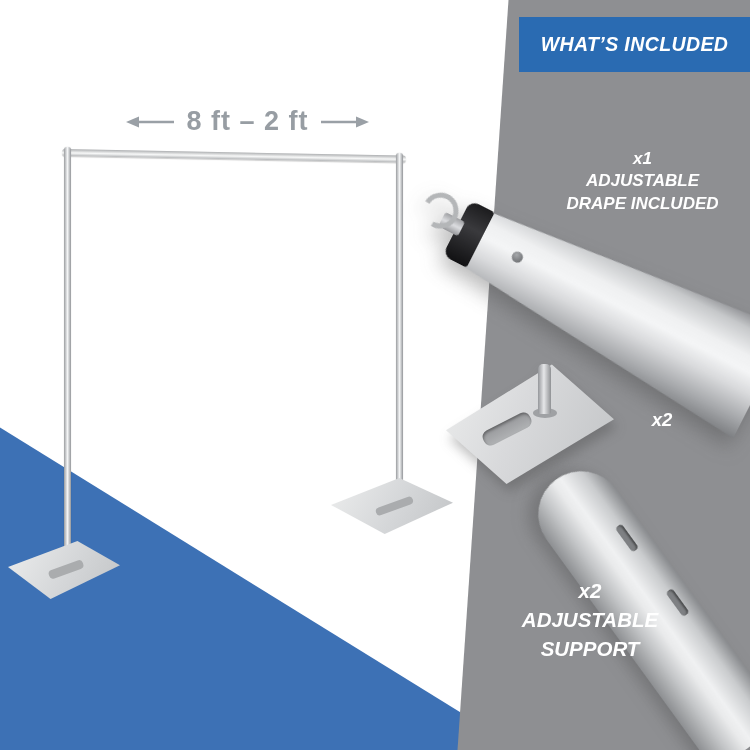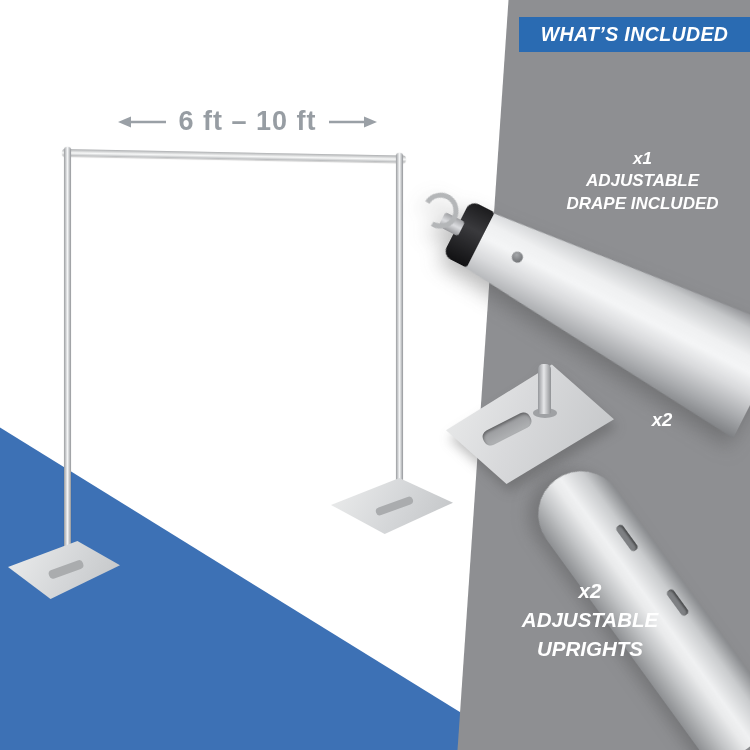--- a/index.html
+++ b/index.html
@@ -13,21 +13,21 @@
     position:absolute; inset:0; z-index:1; background:#3d71b5;
     clip-path:polygon(0 57%, 69.5% 100%, 0 100%);
   }
   .panel {
     position:absolute; inset:0; z-index:1; background:#8e8f92;
     clip-path:polygon(67.8% 0, 100% 0, 100% 100%, 61% 100%);
   }
 
   
   .header {
-    position:absolute; left:519px; top:17px; width:231px; height:35px; z-index:6;
+    position:absolute; left:519px; top:17px; width:231px; height:55px; z-index:6;
     background:#2a6bb2; color:#fff; display:flex; align-items:center; justify-content:center;
     font-weight:bold; font-style:italic; font-size:19.5px; letter-spacing:.4px; white-space:nowrap;
   }
 
   
   .dim {
     position:absolute; left:100px; top:106px; width:295px; z-index:3;
     display:flex; align-items:center; justify-content:center; gap:10px;
   }
   .dim-text { font-weight:700; font-size:27px; color:#979da3; letter-spacing:1px; white-space:nowrap; }
@@ -150,21 +150,21 @@
 
   <div class="header">
     <span>WHAT’S INCLUDED</span>
   </div>
 
   <div class="dim">
     <svg class="arrow" width="52" height="16" viewBox="0 0 52 16">
       <line x1="50" y1="8" x2="13" y2="8" stroke="#9aa0a6" stroke-width="2.6"></line>
       <polygon points="2,8 15,2.5 15,13.5" fill="#9aa0a6"></polygon>
     </svg>
-    <span class="dim-text">6 ft – 10 ft</span>
+    <span class="dim-text">8 ft – 2 ft</span>
     <svg class="arrow flip" width="52" height="16" viewBox="0 0 52 16">
       <line x1="50" y1="8" x2="13" y2="8" stroke="#9aa0a6" stroke-width="2.6"></line>
       <polygon points="2,8 15,2.5 15,13.5" fill="#9aa0a6"></polygon>
     </svg>
   </div>
 
   <div class="crossbar"></div>
   <div class="pole-v upright-left"></div>
   <div class="pole-v upright-right"></div>
   <div class="plate plate-left">
@@ -200,16 +200,16 @@
     <div>DRAPE INCLUDED</div>
   </div>
 
   <div class="item-text item2-text">
     <div>x2</div>
   </div>
 
   <div class="item-text item3-text">
     <div>x2</div>
     <div>ADJUSTABLE</div>
-    <div>UPRIGHTS</div>
+    <div>SUPPORT</div>
   </div>
 
 </div>
 
 </body></html>

